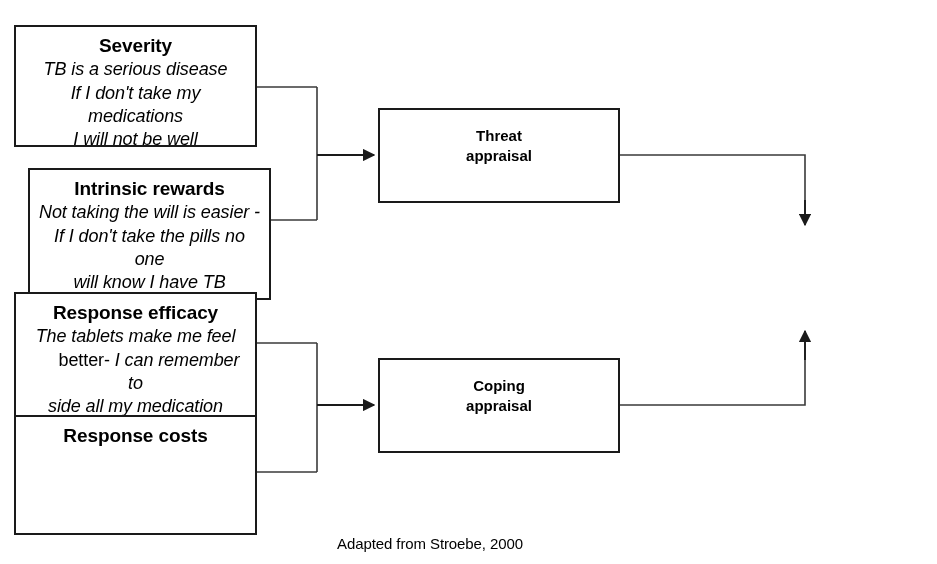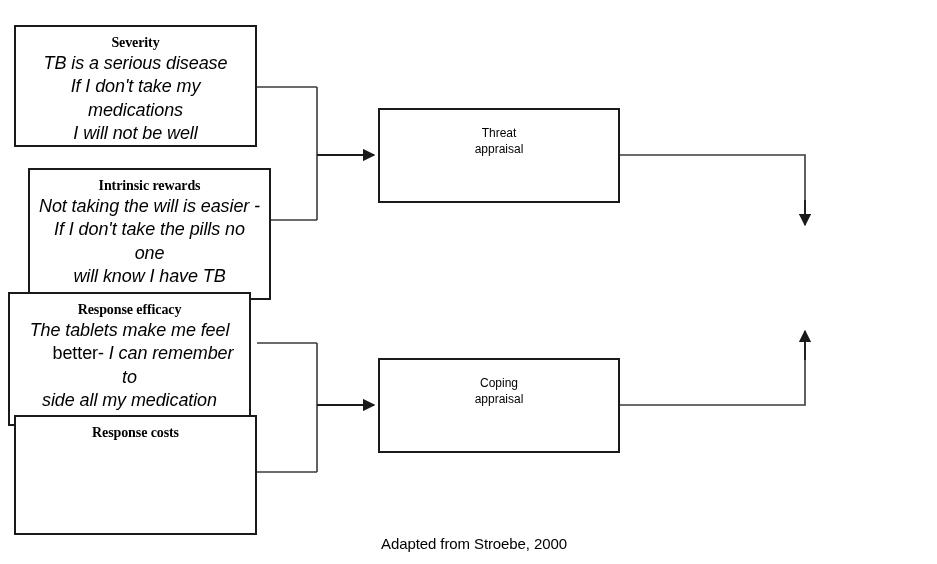--- a/index.html
+++ b/index.html
@@ -39,60 +39,58 @@
     border: 2px solid #1a1a1a;
     text-align: center;
   }
 
   .node-inner {
     padding: 7px 8px 0 8px;
   }
 
   .determinant .title {
     font-weight: bold;
-    font-size: 14px;
+    font-size: 19px;
     line-height: 1.28;
     letter-spacing: -0.1px;
     white-space: nowrap;
-    font-family: Liberation Serif, serif;
   }
 
   .determinant .desc {
     font-style: italic;
     font-size: 18px;
     line-height: 1.3;
     letter-spacing: -0.1px;
   }
 
   .determinant .desc .roman {
     font-style: normal;
     margin-left: 27px;
   }
 
   
   .process .label {
-    font-size: 12px;
+    font-size: 15px;
     line-height: 1.32;
-    font-weight: normal;
+    font-weight: bold;
   }
 
   .process .node-inner {
     padding-top: 16px;
   }
 
   
   #caption {
     position: absolute;
     left: 0;
     top: 535px;
     width: 860px;
     text-align: center;
     font-size: 15px;
     letter-spacing: -0.1px;
-    padding-left: 44px;
   }
 </style>
 </head>
 <body>
 
 <div id="diagram-root">
 
   <svg id="connector-layer" viewBox="0 0 937 564" width="937" height="564" xmlns="http://www.w3.org/2000/svg">
     <defs>
       <marker id="arrow-right" viewBox="0 0 10 10" refX="9" refY="5" markerWidth="7" markerHeight="7" orient="auto-start-reverse">
@@ -140,21 +138,21 @@
 
   <div class="node determinant" style="left:28px; top:168px; width:243px; height:132px;">
     <div class="node-inner">
       <div class="title">Intrinsic rewards</div>
       <div class="desc">Not taking the will is easier  -</div>
       <div class="desc">If I don't take the pills no one</div>
       <div class="desc">will know I have TB</div>
     </div>
   </div>
 
-  <div class="node determinant" style="left:8px; top:292px; width:243px; height:134px;">
+  <div class="node determinant" style="left:14px; top:292px; width:243px; height:134px;">
     <div class="node-inner">
       <div class="title">Response efficacy</div>
       <div class="desc">The tablets make me feel</div>
       <div class="desc">
         <span class="roman">better-</span>
         <span>I can remember to</span>
       </div>
       <div class="desc">side all my medication</div>
     </div>
   </div>

